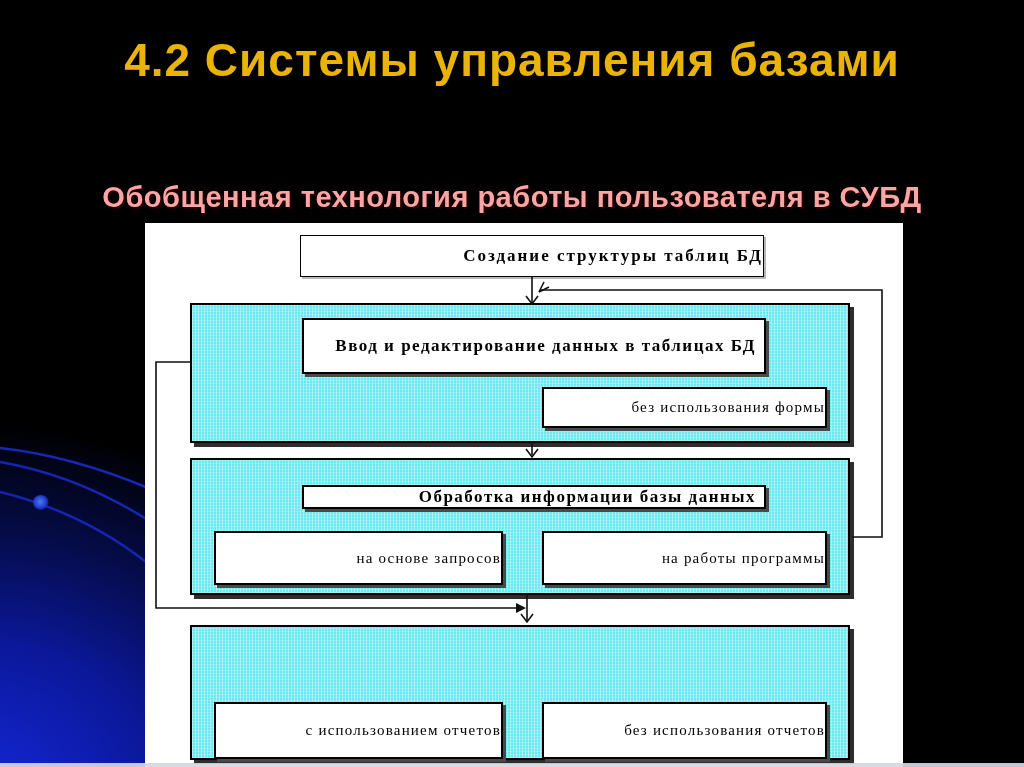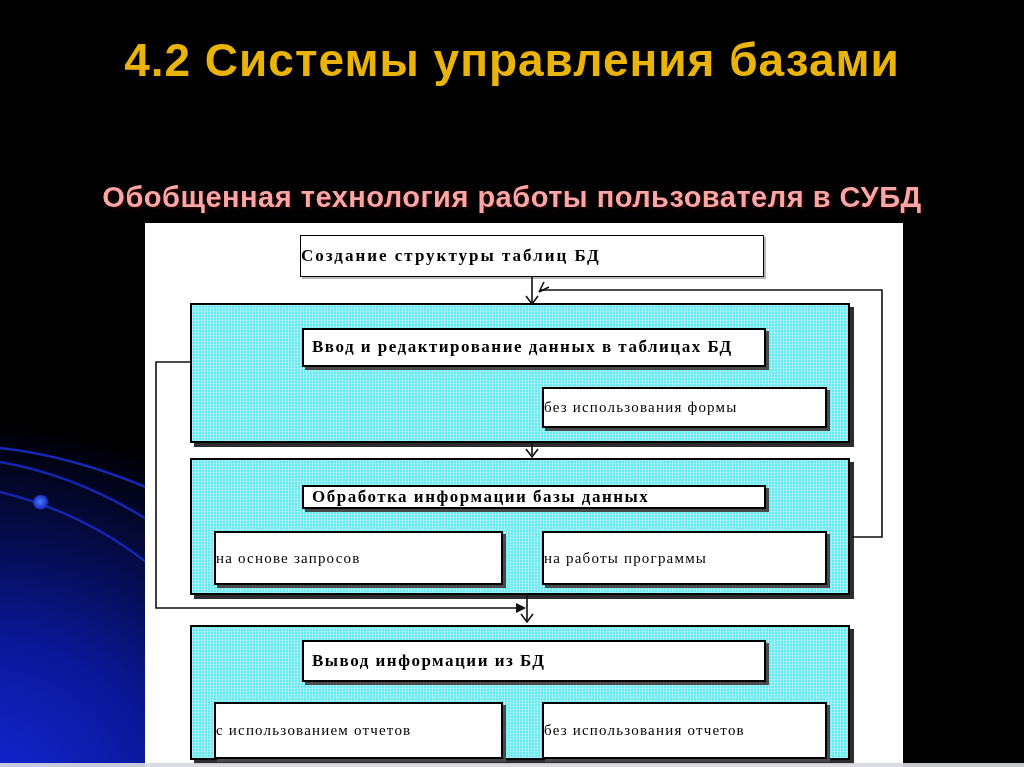--- a/index.html
+++ b/index.html
@@ -18,37 +18,37 @@
     font-size:46px;line-height:65px;font-weight:bold;letter-spacing:1px;color:#eab308;
     text-shadow:2px 2px 0 #020208, -1px -1px 0 #020208, 1px -1px 0 #020208, -1px 1px 0 #020208, 3px 3px 2px #000;}
   .subtitle{position:absolute;top:181px;left:0;width:100%;margin:0;text-align:center;
     font-size:29px;font-weight:bold;letter-spacing:0.5px;color:#fca5a5;
     text-shadow:2px 2px 1px #2a0000;}
 
   .panel{position:absolute;left:145px;top:223px;width:758px;height:544px;background:#fff;}
   .connectors{position:absolute;left:0;top:0;pointer-events:none;}
 
   .node{position:absolute;background:#fff;border:2px solid #000;
-    display:flex;align-items:center;justify-content:flex-start;text-align:center;
+    display:flex;align-items:center;justify-content:flex-end;text-align:center;
     font-family:"Liberation Serif",serif;color:#000;}
   .top-node{left:155px;top:12px;width:464px;height:42px;border-width:1.5px;
     font-weight:bold;font-size:17px;letter-spacing:2px;box-shadow:2px 2px 0 #b8b8b8;}
 
   .group{position:absolute;left:45px;width:660px;border:2px solid #000;
     box-shadow:4px 4px 0 #2d2d2d;
     background-color:#69e9f0;
     background-image:repeating-linear-gradient(90deg, rgba(255,255,255,.38) 0 1px, rgba(255,255,255,0) 1px 3px),
                      repeating-linear-gradient(0deg, rgba(255,255,255,.22) 0 1px, rgba(255,255,255,0) 1px 3px);}
   .group1{top:80px;height:140px;}
   .group2{top:235px;height:137px;}
   .group3{top:402px;height:135px;}
 
   .header-node{left:110px;width:464px;font-weight:bold;font-size:17px;letter-spacing:1.5px;
     line-height:1.3;box-shadow:3px 3px 0 #4a4a4a;padding:0 8px;}
-  .group1 .header-node{top:23px;height:39px;}
+  .group1 .header-node{top:13px;height:56px;}
   .group2 .header-node{top:25px;height:24px;}
   .group3 .header-node{top:13px;height:42px;}
 
   .sub-node{font-size:15px;letter-spacing:1.2px;box-shadow:3px 3px 0 #4a4a4a;}
   .sub-left{left:22px;width:289px;}
   .sub-right{left:350px;width:285px;}
   .group1 .sub-node{top:82px;height:41px;}
   .group2 .sub-node{top:71px;height:54px;}
   .group3 .sub-node{top:75px;height:57px;font-family:Liberation Serif, serif;}
 </style>
@@ -91,23 +91,20 @@
       </div>
       <div class="node sub-node sub-left">
         <span>на основе запросов</span>
       </div>
       <div class="node sub-node sub-right">
         <span>на работы программы</span>
       </div>
     </div>
 
     <div class="group group3">
-      <div class="node header-node">
-        <span>Вывод информации из БД</span>
-      </div>
       <div class="node sub-node sub-left">
         <span>с использованием отчетов</span>
       </div>
       <div class="node sub-node sub-right">
         <span>без использования отчетов</span>
       </div>
     </div>
 
     <svg class="connectors" width="758" height="544" viewBox="0 0 758 544">
 

